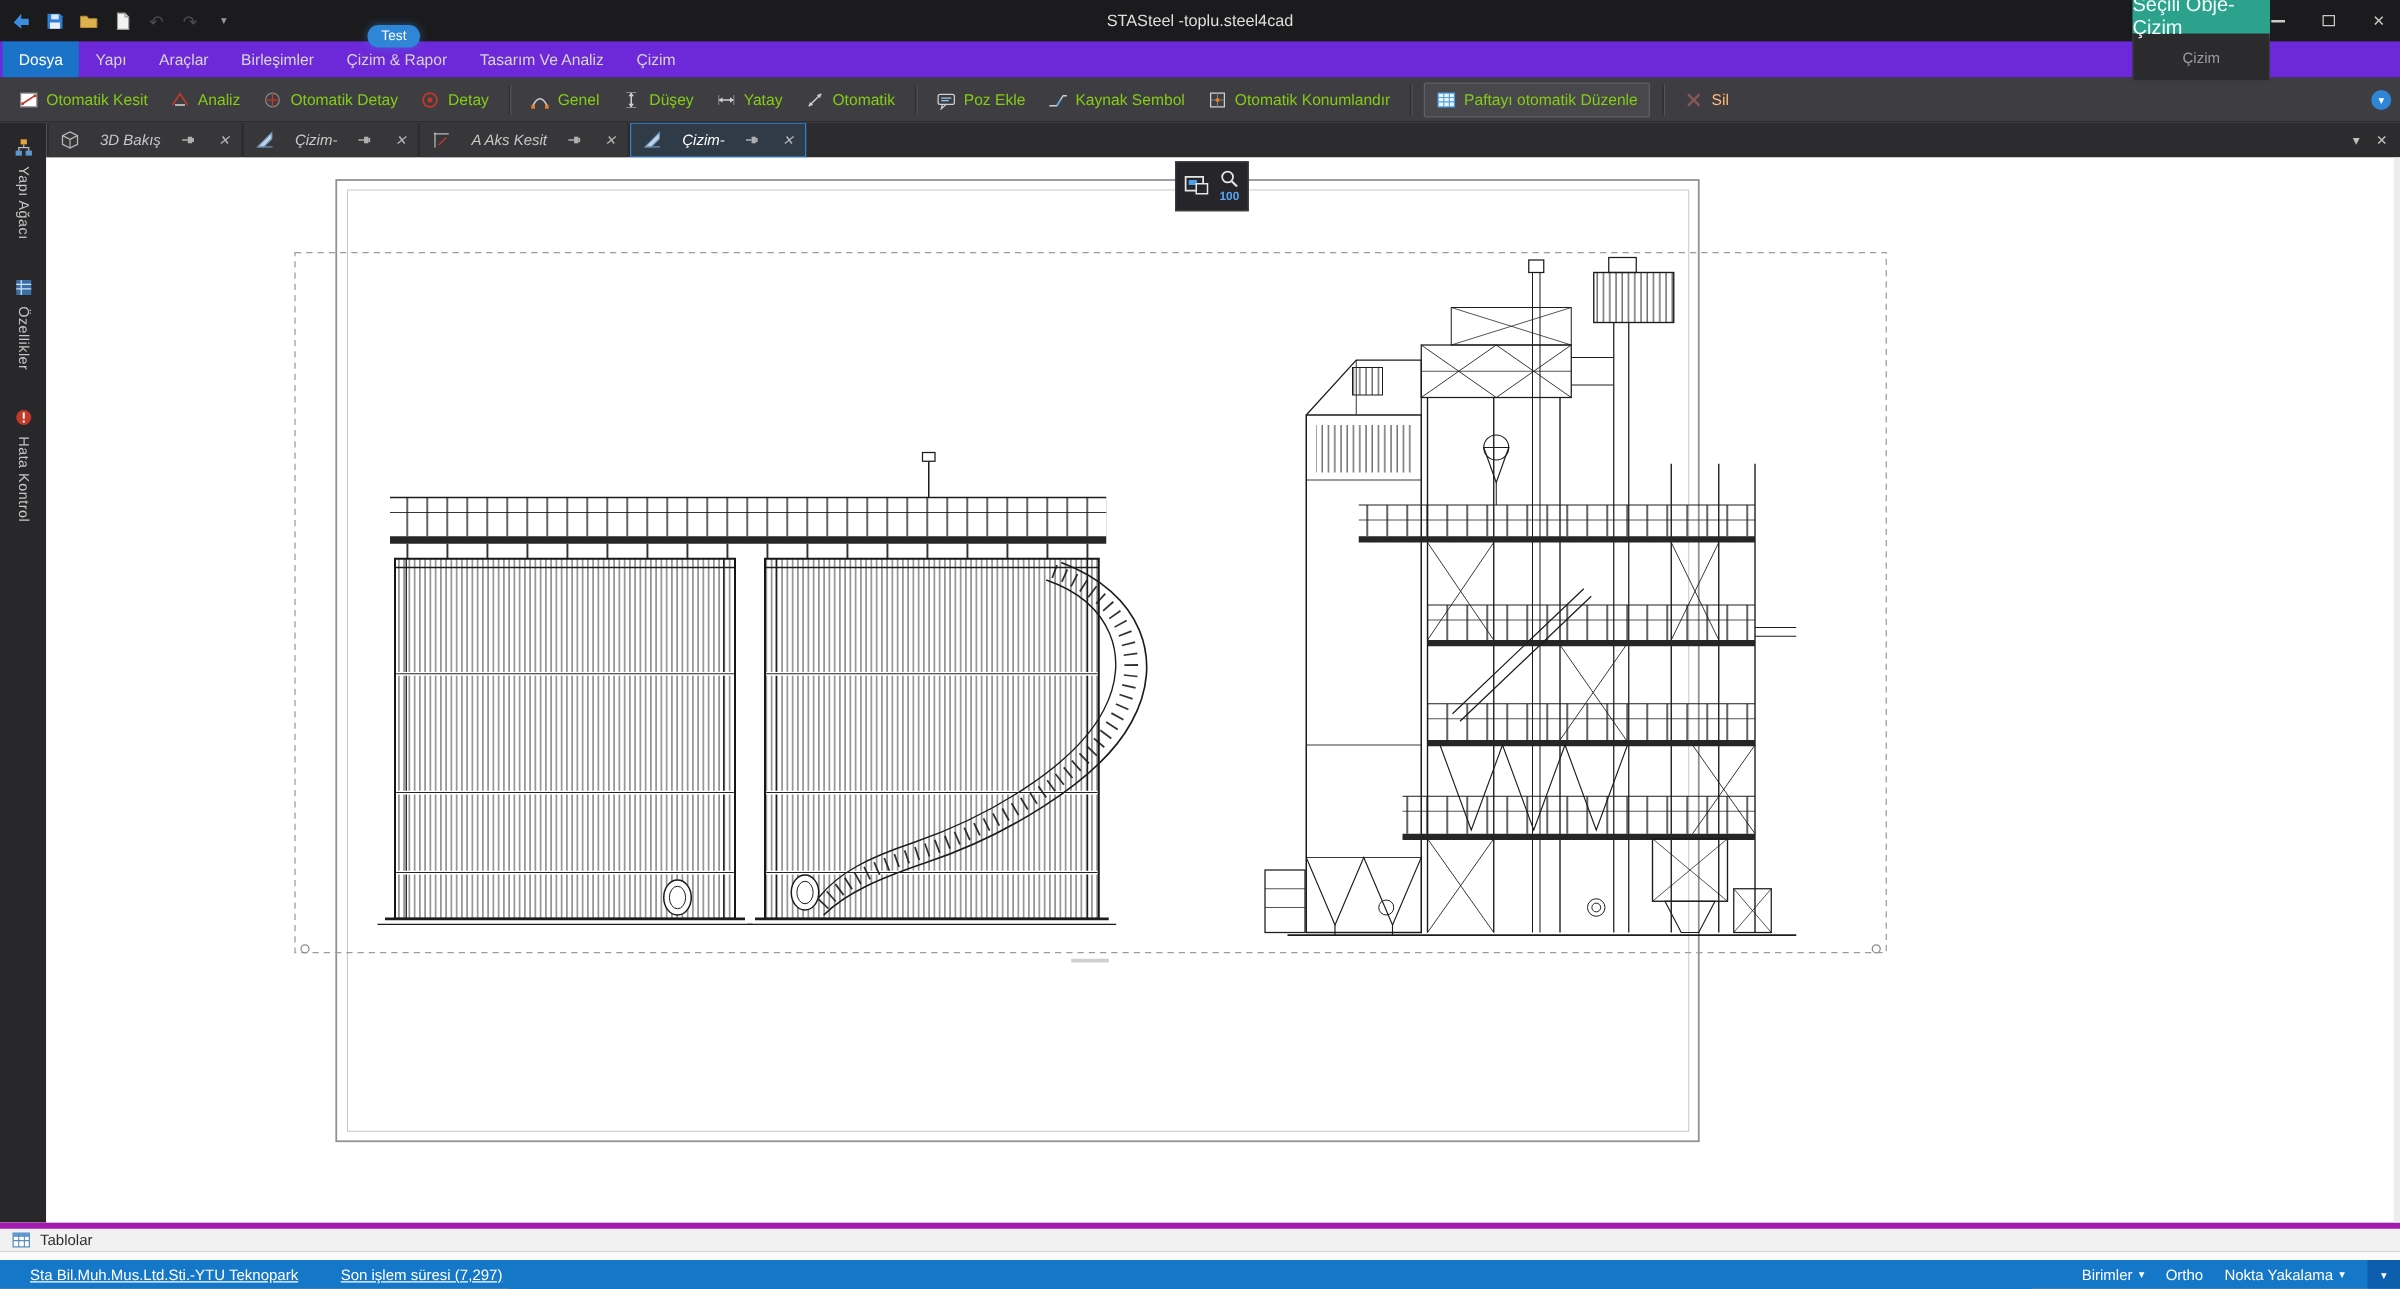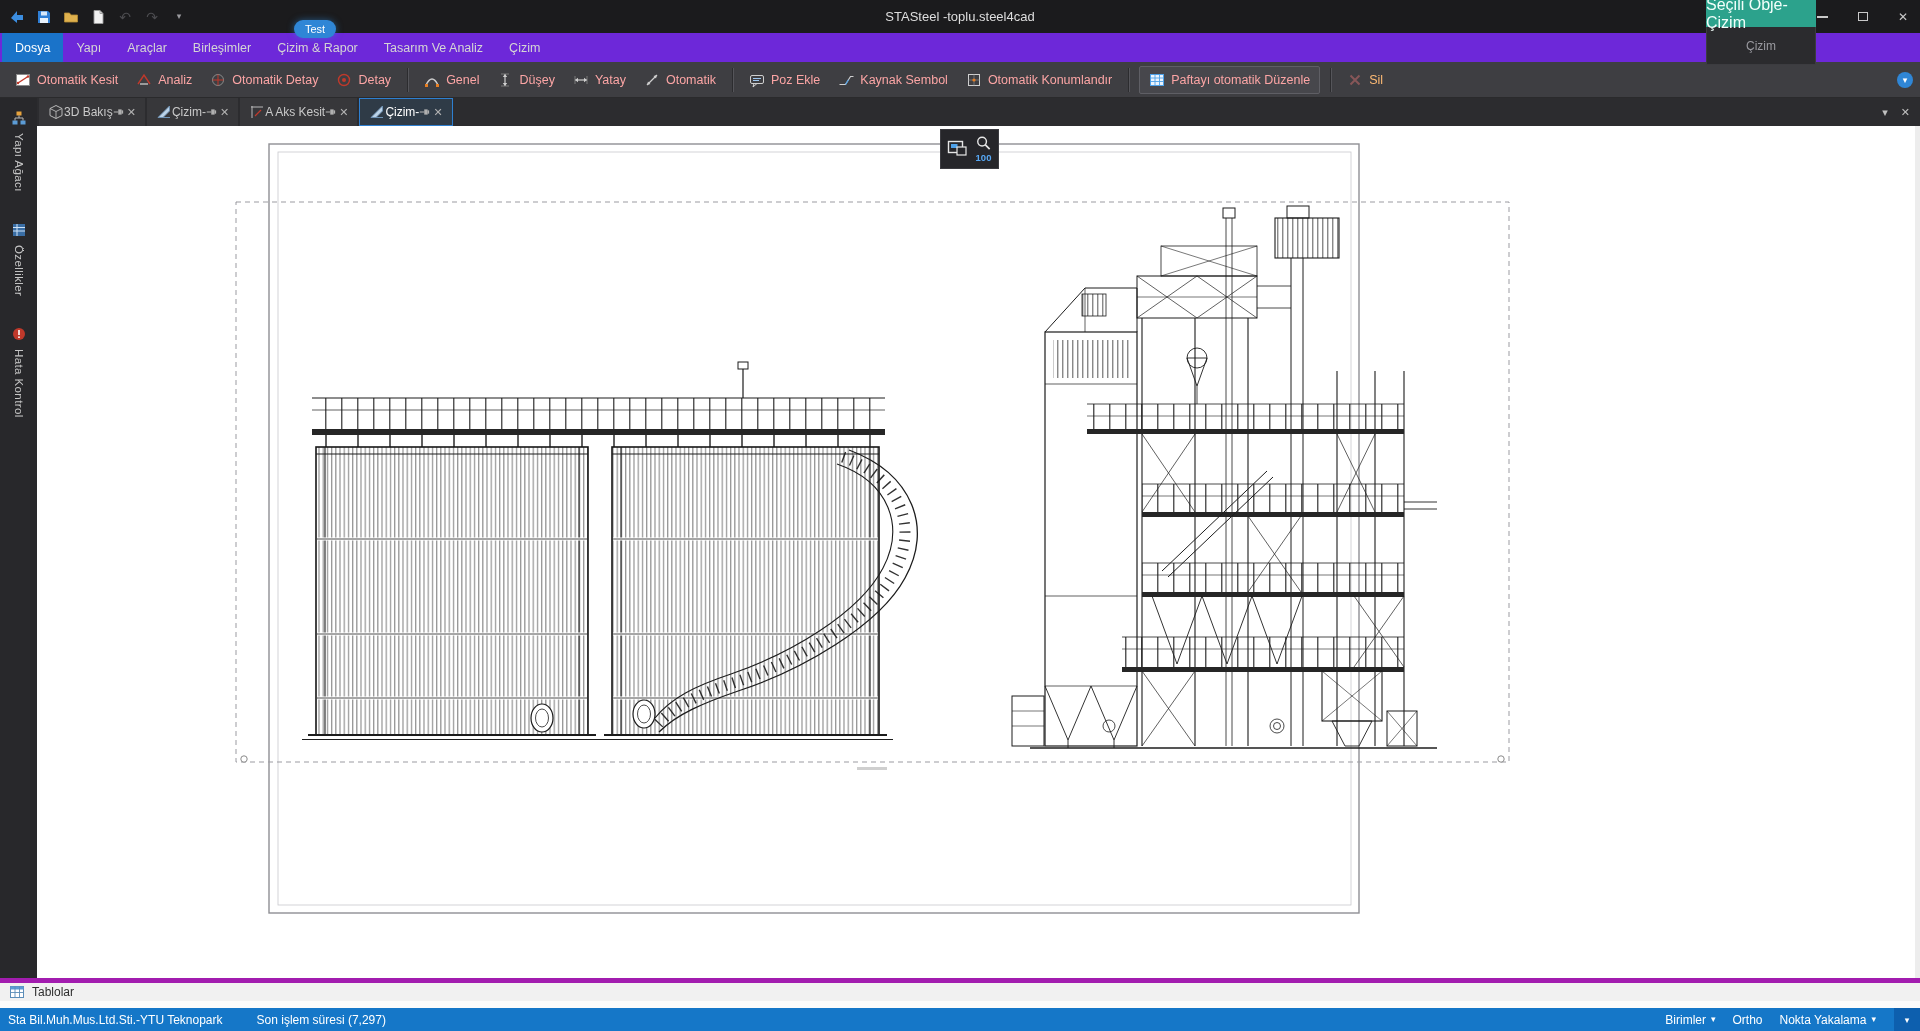--- a/index.html
+++ b/index.html
@@ -31,36 +31,36 @@
 
   
   .menubar{height:29px;background:#6d28d9;display:flex;align-items:stretch;padding-left:2px;flex:0 0 auto;}
   .menu-item{display:flex;align-items:center;padding:0 13px;font-size:12.5px;color:#d5d5d5;}
   .menu-item.active{background:#1a73c9;color:#fff;}
 
   
   .ribbon{position:relative;height:36px;background:#3e3e42;border-bottom:1px solid #2a2a2c;
     display:flex;align-items:center;padding-left:6px;flex:0 0 auto;}
   .ribbon-items{display:flex;align-items:center;}
-  .tb-btn{display:flex;align-items:center;gap:6px;padding:0 9px;height:28px;font-size:12.5px;color:#fca5a5;white-space:nowrap;}
+  .tb-btn{display:flex;align-items:center;gap:6px;padding:0 9px;height:28px;font-size:12.5px;color:#84cc16;white-space:nowrap;}
   .tb-btn.framed{border:1px solid #5f5f65;background:#47474c;border-radius:2px;margin:0 3px;}
   .tb-btn.disabled{color:#fdba74;}
   .tb-sep{width:1px;height:24px;background:#2c2c2f;box-shadow:1px 0 0 #55555a;margin:0 7px;}
   .ribbon-overflow{position:absolute;right:7px;top:10px;width:16px;height:16px;border-radius:50%;
     background:#2f86d6;color:#fff;display:flex;align-items:center;justify-content:center;font-size:9px;line-height:1;}
 
   
   .workspace{display:flex;height:880px;background:#fff;flex:0 0 auto;}
   .sidebar{width:37px;background:#28282b;display:flex;flex-direction:column;align-items:center;gap:30px;padding-top:12px;}
   .side-item{display:flex;flex-direction:column;align-items:center;gap:7px;color:#c6c6c6;}
   .vtext{writing-mode:vertical-rl;font-size:11.5px;letter-spacing:.4px;}
   .right-col{flex:1;display:flex;flex-direction:column;min-width:0;}
   .tabbar{height:28px;background:#2c2c2f;display:flex;align-items:stretch;flex:0 0 auto;}
   .doc-tabs{display:flex;align-items:stretch;gap:2px;padding-left:2px;}
-  .doc-tab{display:flex;align-items:center;gap:0;padding:0 9px;background:#37373a;color:#c9c9c9;font-size:12px;white-space:nowrap;}
+  .doc-tab{display:flex;align-items:center;gap:16px;padding:0 9px;background:#37373a;color:#c9c9c9;font-size:12px;white-space:nowrap;font-style:italic;}
   .doc-tab.active{background:#2f3b47;border:1px solid #2e7fd0;color:#fff;}
   .doc-tab .pin{width:12px;height:12px;}
   .tab-x{font-size:11px;color:#b3b3b3;margin-left:2px;}
   .tabbar-right{margin-left:auto;display:flex;align-items:center;gap:13px;padding-right:10px;color:#c0c0c0;font-size:11px;}
 
   .canvas{position:relative;flex:1;background:#fff;overflow:hidden;}
   svg.drawing{display:block;}
   .vscroll{position:absolute;right:0;top:0;width:5px;height:100%;background:#ededed;}
 
   .mini-toolbar{position:absolute;left:903px;top:3px;width:59px;height:40px;background:#26262a;
@@ -68,21 +68,21 @@
   .mt-btn svg{width:22px;height:19px;display:block;}
   .mt-zoom{display:flex;flex-direction:column;align-items:center;}
   .mt-zoom svg{width:17px;height:17px;display:block;}
   .zoom-val{font-size:9.5px;color:#57a8f5;font-weight:bold;line-height:1;margin-top:1px;}
 
   
   .tablesbar{height:23px;background:#f1f1f1;border-top:5px solid #a21caf;display:flex;align-items:center;
     gap:7px;padding-left:9px;font-size:12px;color:#2e2e2e;flex:0 0 auto;}
   .gapstrip{height:7px;background:#fbfbfb;flex:0 0 auto;}
   .statusbar{position:relative;height:23px;background:#1577c8;color:#fff;display:flex;align-items:center;font-size:12px;flex:0 0 auto;}
-  .status-left{display:flex;gap:34px;padding-left:8px;}
+  .status-left{display:flex;gap:34px;padding-left:24px;text-decoration:underline;}
   .status-right{margin-left:auto;display:flex;align-items:center;gap:17px;padding-right:44px;}
   .status-item{display:flex;align-items:center;gap:5px;}
   .caret{font-size:9px;line-height:1;}
   .status-corner{position:absolute;right:0;top:0;width:26px;height:23px;background:#0d5fae;
     display:flex;align-items:center;justify-content:center;font-size:9px;}
 </style>
 </head>
 <body>
 
 <div class="app">

